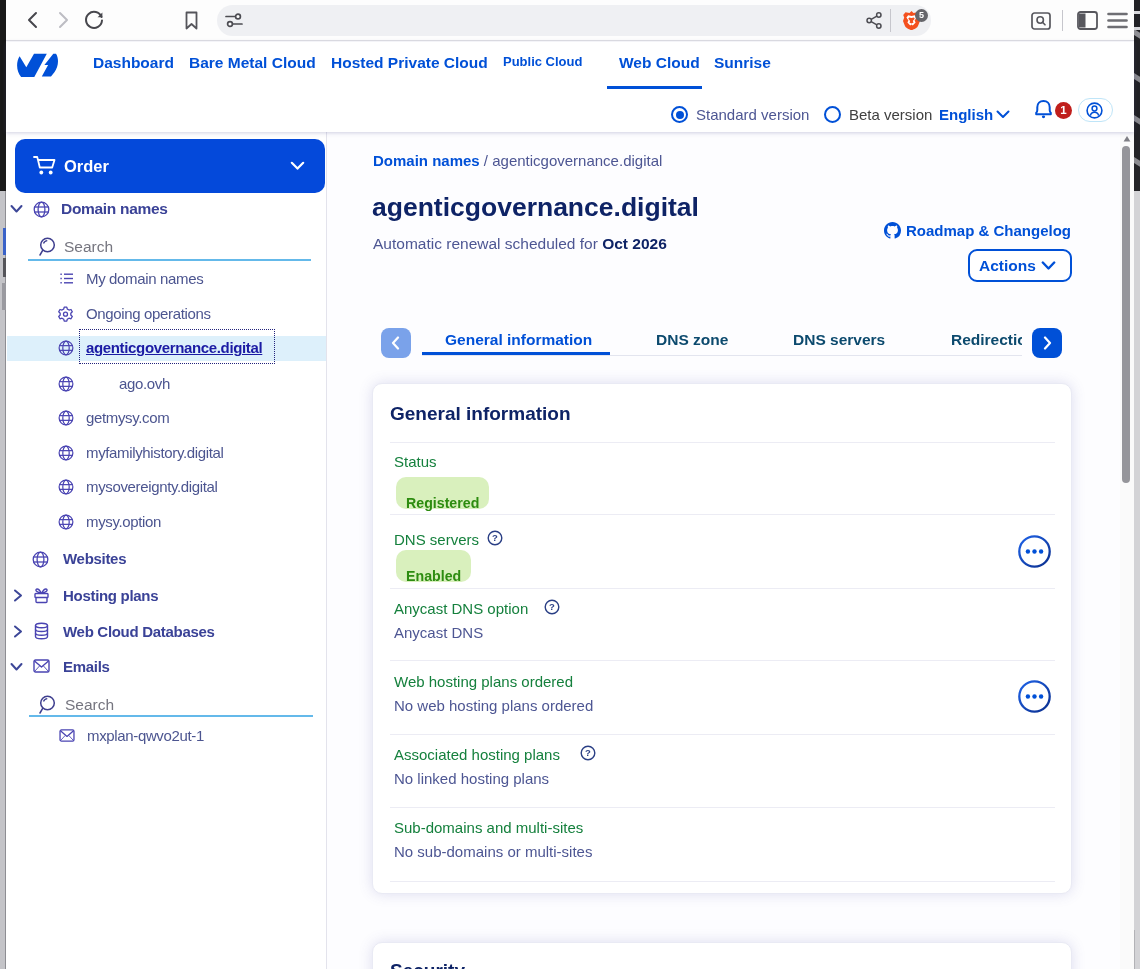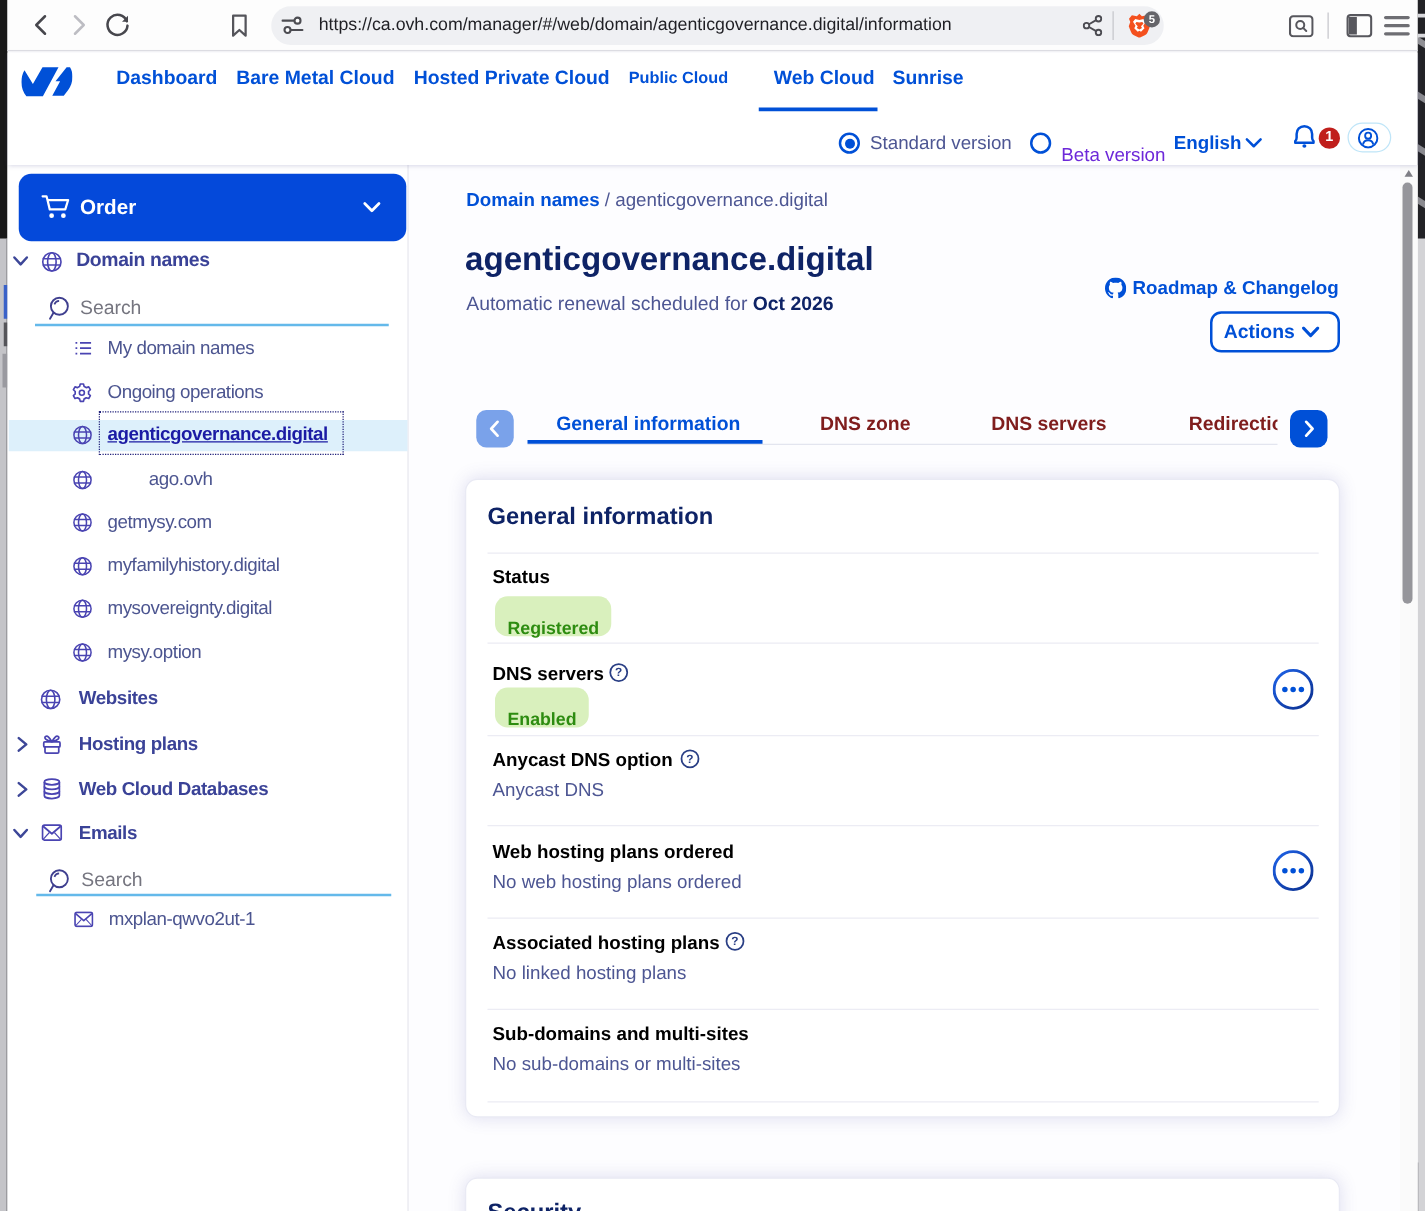--- a/index.html
+++ b/index.html
@@ -50,21 +50,20 @@
   <div class="abs" style="left:211px;top:5px;width:714px;height:31px;background:#eff0f3;border-radius:16px;"></div>
 
   <svg class="abs" style="left:219px;top:12px;" width="18" height="17" viewBox="0 0 18 17">
     <g stroke="#4c4c52" stroke-width="1.7" fill="none" stroke-linecap="round">
       <line x1="1" y1="4.5" x2="10" y2="4.5"></line>
       <circle cx="13" cy="4.5" r="2.4" fill="#fdfdfd"></circle>
       <line x1="17" y1="12" x2="8" y2="12"></line>
       <circle cx="5" cy="12" r="2.4" fill="#fdfdfd"></circle>
     </g>
   </svg>
-  <div class="abs" style="left:249px;top:0;height:41px;line-height:41px;font-size:14.2px;color:#1f1f24;">https://ca.ovh.com/manager/#/web/domain/agenticgovernance.digital/information</div>
 
   <svg class="abs" style="left:860px;top:12px;" width="16" height="17" viewBox="0 0 16 17">
     <g stroke="#4c4c52" stroke-width="1.5" fill="none">
       <circle cx="12.8" cy="3" r="2.2"></circle>
       <circle cx="3.2" cy="8.5" r="2.2"></circle>
       <circle cx="12.8" cy="14" r="2.2"></circle>
       <line x1="5.2" y1="7.4" x2="10.9" y2="4.1"></line>
       <line x1="5.2" y1="9.6" x2="10.9" y2="12.9"></line>
     </g>
   </svg>
@@ -112,21 +111,21 @@
 <div class="abs" style="left:331px;top:53.5px;z-index:6;font-size:15.5px;font-weight:bold;color:#0050d7;" id="nav3">Hosted Private Cloud</div>
 <div class="abs" style="left:503px;top:53.5px;z-index:6;font-size:13px;font-weight:bold;color:#0050d7;" id="nav4">Public Cloud</div>
 <div class="abs" style="left:619px;top:53.5px;z-index:6;font-size:15.5px;font-weight:bold;color:#0050d7;" id="nav5">Web Cloud</div>
 <div class="abs" style="left:714px;top:53.5px;z-index:6;font-size:15.5px;font-weight:bold;color:#0050d7;" id="nav6">Sunrise</div>
 <div class="abs" style="left:607px;top:86px;width:95px;height:2.5px;background:#0050d7;z-index:6;"></div>
 
 <div class="abs" style="left:671px;top:106px;width:17px;height:17px;border:2px solid #0050d7;border-radius:50%;z-index:6;"></div>
 <div class="abs" style="left:675.5px;top:110.5px;width:8px;height:8px;background:#0050d7;border-radius:50%;z-index:6;"></div>
 <div class="abs" style="left:696px;top:106px;height:18px;line-height:18px;font-size:15px;color:#4d5693;z-index:6;">Standard version</div>
 <div class="abs" style="left:824px;top:106px;width:17px;height:17px;border:2px solid #0050d7;border-radius:50%;z-index:6;"></div>
-<div class="abs" style="left:849px;top:116px;height:18px;line-height:18px;font-size:15px;color:#6d28d9;z-index:6;">Beta version</div>
+<div class="abs" style="left:849px;top:106px;height:18px;line-height:18px;font-size:15px;color:#404040;z-index:6;">Beta version</div>
 <div class="abs" style="left:939px;top:105px;height:19px;line-height:19px;font-size:15px;font-weight:bold;color:#0050d7;z-index:6;">English</div>
 <svg class="abs" style="left:996px;top:110px;z-index:6;" width="14" height="9" viewBox="0 0 14 9">
   <path d="M1.5 1.5 L7 7 L12.5 1.5" fill="none" stroke="#0050d7" stroke-width="2" stroke-linecap="round" stroke-linejoin="round"></path>
 </svg>
 
 <svg class="abs" style="left:1033px;top:99px;z-index:6;" width="21" height="21" viewBox="0 0 21 21">
   <path d="M3.2 15.2 L3.2 13.8 C4 13.3 4.3 12.6 4.3 11 L4.3 8.2 C4.3 4.6 6.9 2 10.5 2 C14.1 2 16.7 4.6 16.7 8.2 L16.7 11 C16.7 12.6 17 13.3 17.8 13.8 L17.8 15.2 Z" fill="none" stroke="#0050d7" stroke-width="2" stroke-linejoin="round"></path>
   <ellipse cx="10.5" cy="17.8" rx="1.6" ry="1.4" fill="#0050d7"></ellipse>
 </svg>
 <div class="abs" style="left:1055px;top:101.5px;width:17px;height:17px;border-radius:50%;background:#c01f1c;color:#fff;font-size:11.5px;font-weight:bold;text-align:center;line-height:17px;z-index:7;">1</div>
@@ -415,23 +414,23 @@
 
 <div class="abs" style="left:1120px;top:132px;width:14px;height:837px;background:#fafafa;z-index:4;"></div>
 <svg class="abs" style="left:1123px;top:135px;z-index:5;" width="8" height="8" viewBox="0 0 8 8">
   <path d="M4 1 L7.4 6.4 L0.6 6.4 Z" fill="#7e7e84"></path>
 </svg>
 <div class="abs" style="left:1122px;top:146px;width:8px;height:337px;border-radius:4px;background:#95959a;z-index:5;"></div>
 
 <style>
   .it { height:18px; line-height:18px; font-size:15px; letter-spacing:-0.35px; color:#4c5590; }
   .cat { height:18px; line-height:18px; font-size:15px; letter-spacing:-0.3px; font-weight:bold; color:#3a4297; }
-  .tab { height:18px; line-height:18px; font-size:15.5px; font-weight:bold; color:#7f1d1d; z-index:2; }
+  .tab { height:18px; line-height:18px; font-size:15.5px; font-weight:bold; color:#0c4a6e; z-index:2; }
   .tab.on { color:#0050d7; }
   .card { background:#fff; border:1px solid #e9eaf4; border-radius:10px;
           box-shadow:0 0 14px rgba(80,80,165,0.18); z-index:1; }
   svg.q { z-index:2; }
   .dv { left:390px; width:665px; height:1px; background:#ececf4; z-index:2; }
-  .lbl { height:17px; line-height:17px; font-size:15px; font-weight:bold; color:#000000; z-index:2; }
+  .lbl { height:17px; line-height:17px; font-size:15px; font-weight:normal; color:#15803d; z-index:2; }
   .val { height:17px; line-height:17px; font-size:15px; color:#4d5693; z-index:2; }
   .badge { height:20px; line-height:20px; padding:16px 10px; border-radius:10px; background:#d9f0bd;
            color:#2d8c10; font-size:14.2px; font-weight:bold; z-index:2; }
 </style>
 
 </body></html>

